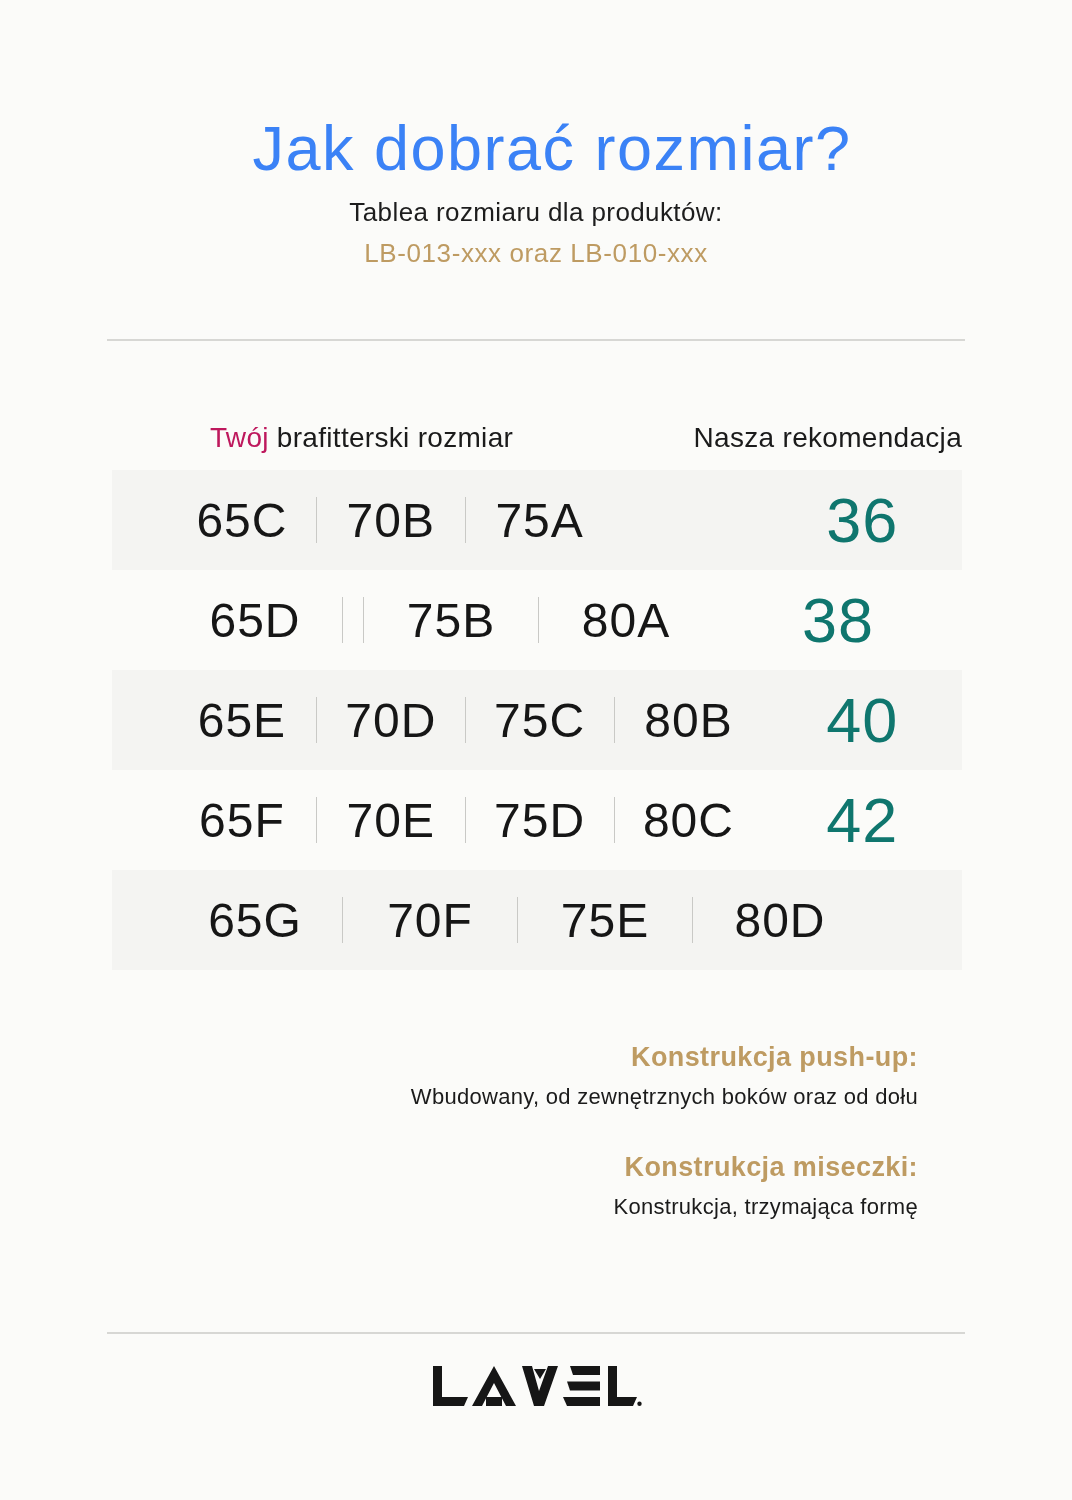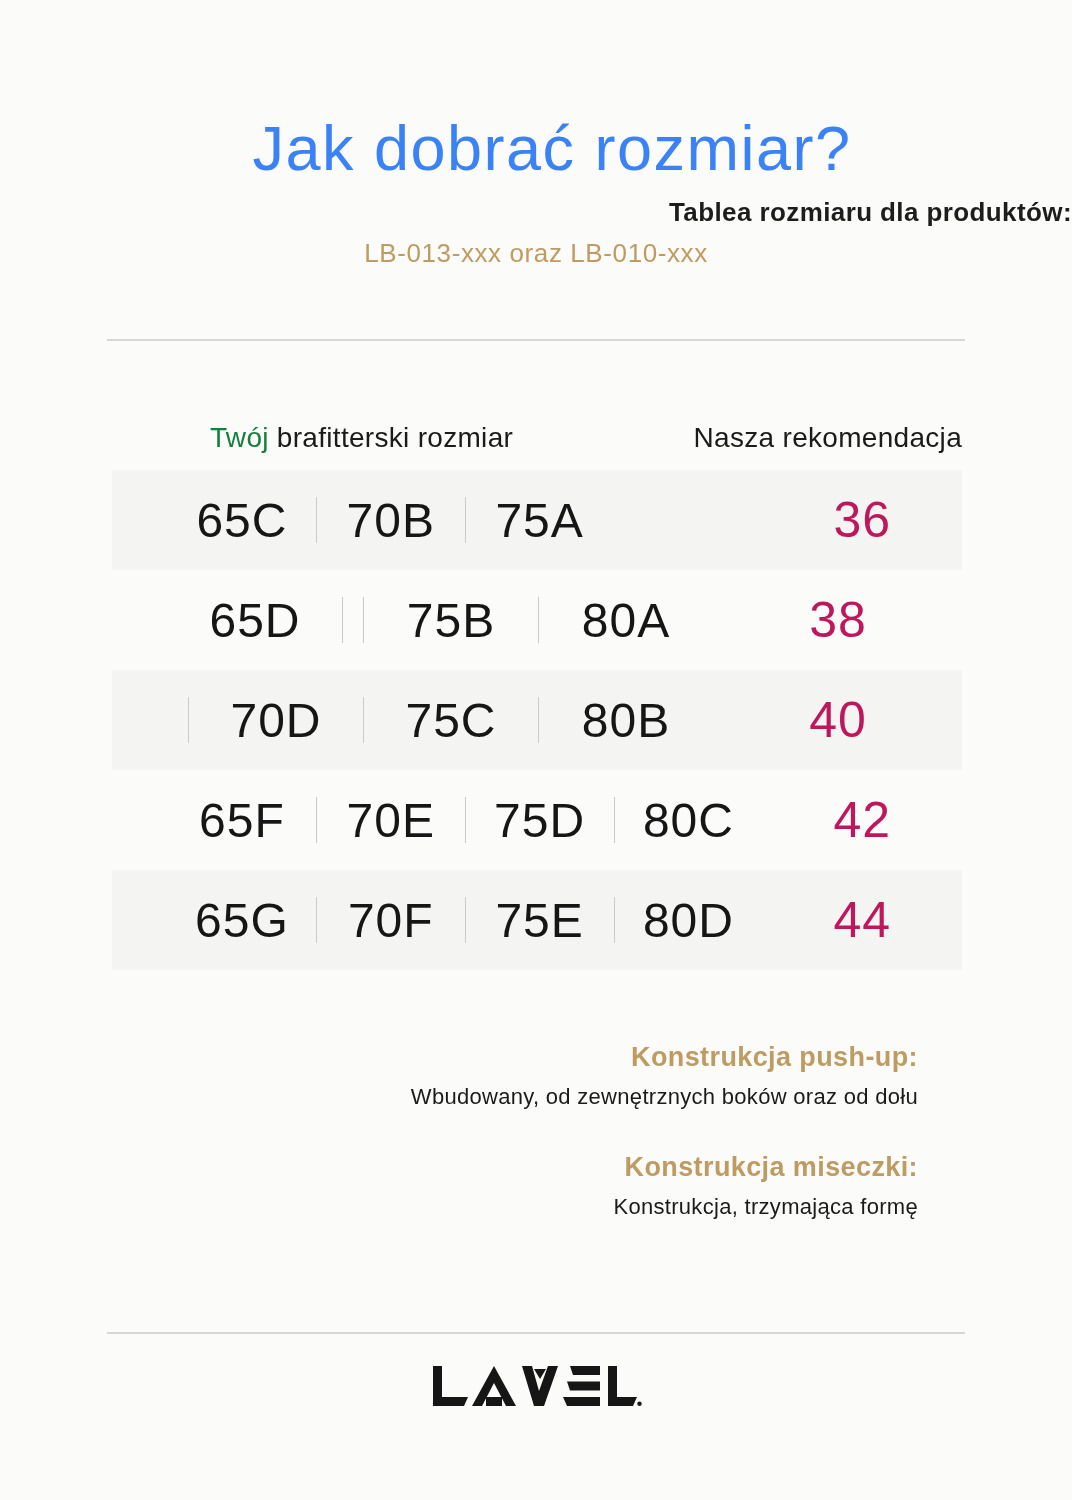--- a/index.html
+++ b/index.html
@@ -22,23 +22,23 @@
     text-align:center;
     font-size:63px;
     font-weight:500;
     letter-spacing:1.5px;
     color:#3b82f6;
     margin:16px;
   }
   .subtitle{
     position:absolute;
     top:197px; left:0; width:100%;
-    text-align:right;
+    text-align:center;
     font-size:26px;
-    font-weight:700;
+    font-weight:400;
     color:#1d1d1d;
     letter-spacing:.4px;
   }
   .product-codes{
     position:absolute;
     top:238px; left:0; width:100%;
     text-align:center;
     font-size:26px;
     font-weight:500;
     color:#be9b62;
@@ -56,21 +56,21 @@
     position:absolute;
     top:422px; left:112px; width:850px;
     display:flex;
     justify-content:space-between;
     align-items:baseline;
     font-size:28px;
     color:#1b1b1b;
     letter-spacing:.3px;
   }
   .table-header .left{ margin-left:98px; }
-  .gold{ color:#15803d; }
+  .gold{ color:#be185d; }
 
   .size-table{
     position:absolute;
     top:470px; left:112px; width:850px;
   }
   .size-row{
     display:flex;
     align-items:center;
     height:100px;
     padding-left:76px;
@@ -91,24 +91,24 @@
     width:1px;
     height:46px;
     background:#c9c9c6;
     flex:0 0 1px;
   }
   .vdiv.hidden{ visibility:hidden; }
   .rec-cell{
     margin-left:auto;
     width:248px;
     text-align:center;
-    font-size:50px;
+    font-size:63px;
     font-weight:400;
     letter-spacing:1px;
-    color:#be185d;
+    color:#0f766e;
   }
 
   .notes{
     position:absolute;
     top:1042px; left:198px; width:720px;text-align:right;
   }
   .note{ margin-bottom:42px; }
   .note-heading{
     font-size:27px;
     font-weight:600;
@@ -164,20 +164,21 @@
       <div class="size-row">
         <span class="size-cell">65D</span>
         <span class="vdiv"></span>
         <span class="vdiv"></span>
         <span class="size-cell">75B</span>
         <span class="vdiv"></span>
         <span class="size-cell">80A</span>
         <span class="rec-cell">38</span>
       </div>
       <div class="size-row shaded">
+        <span class="size-cell">65E</span>
         <span class="vdiv"></span>
         <span class="size-cell">70D</span>
         <span class="vdiv"></span>
         <span class="size-cell">75C</span>
         <span class="vdiv"></span>
         <span class="size-cell">80B</span>
         <span class="rec-cell">40</span>
       </div>
       <div class="size-row">
         <span class="size-cell">65F</span>
@@ -190,21 +191,20 @@
         <span class="rec-cell">42</span>
       </div>
       <div class="size-row shaded">
         <span class="size-cell">65G</span>
         <span class="vdiv"></span>
         <span class="size-cell">70F</span>
         <span class="vdiv"></span>
         <span class="size-cell">75E</span>
         <span class="vdiv"></span>
         <span class="size-cell">80D</span>
-        <span class="rec-cell">44</span>
       </div>
     </div>
 
   <div class="notes">
     <div class="note">
       <p class="note-heading">Konstrukcja push-up:</p>
       <p class="note-body">Wbudowany, od zewnętrznych boków oraz od dołu</p>
     </div>
     <div class="note">
       <p class="note-heading">Konstrukcja miseczki:</p>

